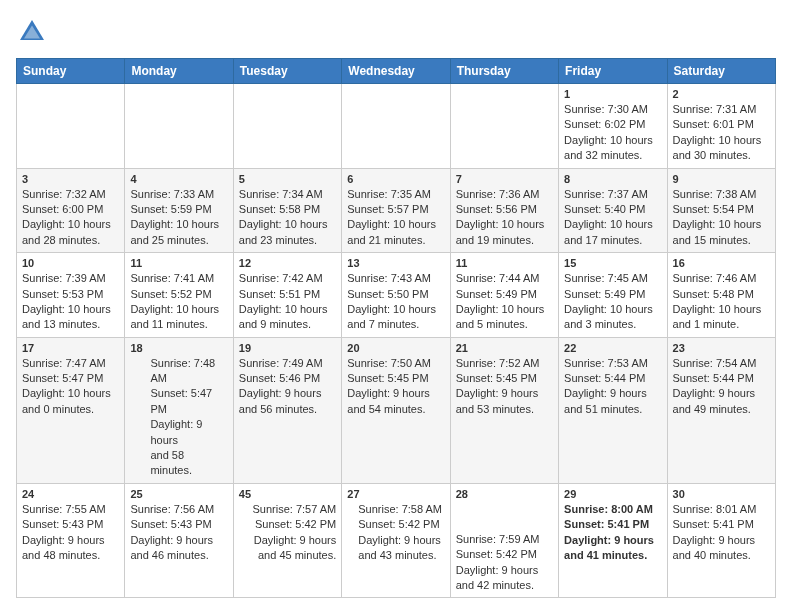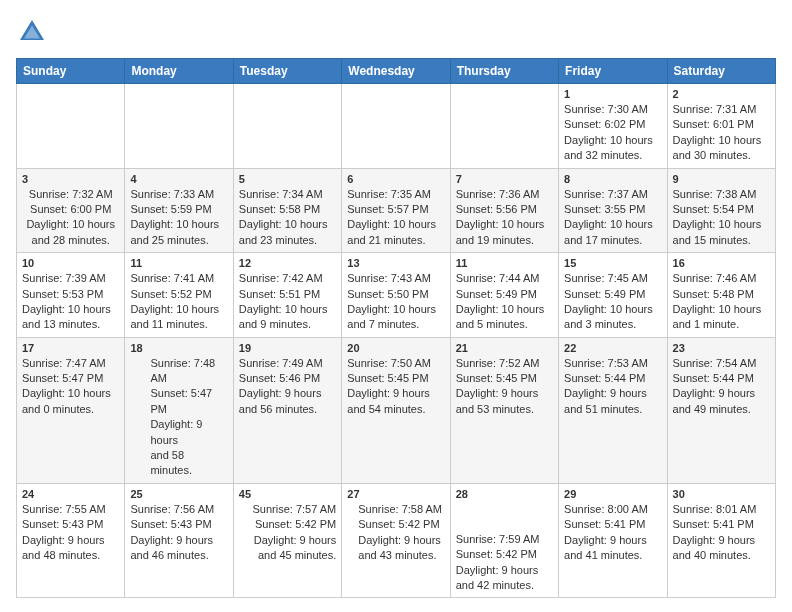--- a/index.html
+++ b/index.html
@@ -137,21 +137,21 @@
           <span class="day-num">2</span>
           <div class="day-info" style="white-space: pre-line;">Sunrise: 7:31 AM
 Sunset: 6:01 PM
 Daylight: 10 hours
 and 30 minutes.</div>
         </td>
       </tr>
       <tr>
         <td>
           <span class="day-num">3</span>
-          <div class="day-info" style="white-space: pre-line; text-align: center;">Sunrise: 7:32 AM
+          <div class="day-info" style="white-space: pre-line;">Sunrise: 7:32 AM
 Sunset: 6:00 PM
 Daylight: 10 hours
 and 28 minutes.</div>
         </td>
         <td>
           <span class="day-num">4</span>
           <div class="day-info" style="white-space: pre-line;">Sunrise: 7:33 AM
 Sunset: 5:59 PM
 Daylight: 10 hours
 and 25 minutes.</div>
@@ -173,21 +173,21 @@
         <td>
           <span class="day-num">7</span>
           <div class="day-info" style="white-space: pre-line;">Sunrise: 7:36 AM
 Sunset: 5:56 PM
 Daylight: 10 hours
 and 19 minutes.</div>
         </td>
         <td>
           <span class="day-num">8</span>
           <div class="day-info" style="white-space: pre-line;">Sunrise: 7:37 AM
-Sunset: 3:55 PM
+Sunset: 5:40 PM
 Daylight: 10 hours
 and 17 minutes.</div>
         </td>
         <td>
           <span class="day-num">9</span>
           <div class="day-info" style="white-space: pre-line;">Sunrise: 7:38 AM
 Sunset: 5:54 PM
 Daylight: 10 hours
 and 15 minutes.</div>
         </td>
@@ -325,21 +325,21 @@
         </td>
         <td>
           <span class="day-num">28</span>
           <div class="day-info" style="white-space: pre-line; margin-top: 32px;">Sunrise: 7:59 AM
 Sunset: 5:42 PM
 Daylight: 9 hours
 and 42 minutes.</div>
         </td>
         <td>
           <span class="day-num">29</span>
-          <div class="day-info" style="white-space: pre-line;">Sunrise: 8:00 AM
+          <div class="day-info" style="white-space: pre-line; font-weight: bold;">Sunrise: 8:00 AM
 Sunset: 5:41 PM
 Daylight: 9 hours
 and 41 minutes.</div>
         </td>
         <td>
           <span class="day-num">30</span>
           <div class="day-info" style="white-space: pre-line;">Sunrise: 8:01 AM
 Sunset: 5:41 PM
 Daylight: 9 hours
 and 40 minutes.</div>

